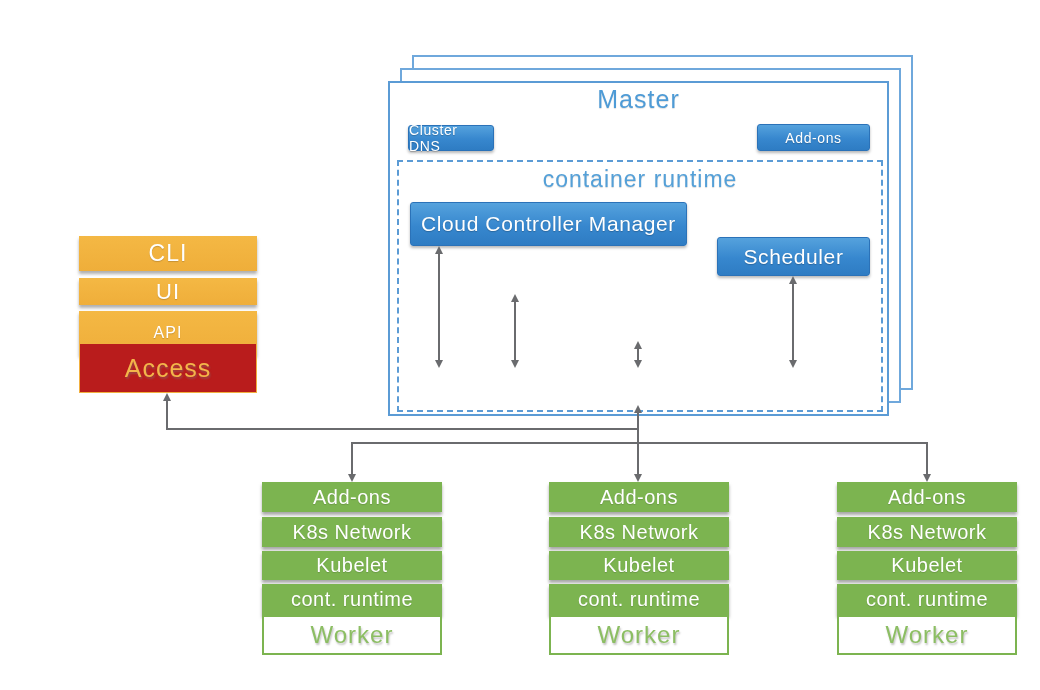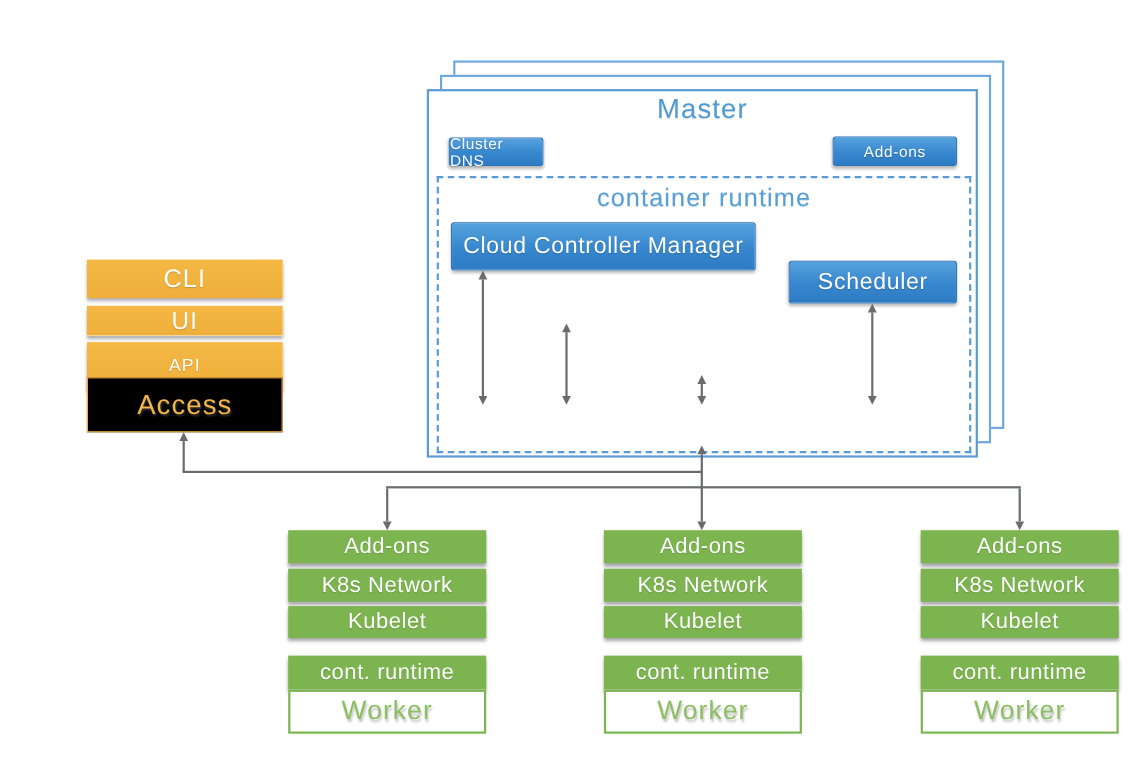--- a/index.html
+++ b/index.html
@@ -95,41 +95,41 @@
     box-shadow:0 3px 3px rgba(110,110,110,0.55);
     display:flex; align-items:center; justify-content:center;
     color:#ffffff; letter-spacing:1px;
     text-shadow:0 1px 1px rgba(0,0,0,0.18);
   }
   .o-cli { left:79px; top:236px; height:35px; font-size:23px; }
   .o-ui  { left:79px; top:278px; height:27px; font-size:22px; }
   .o-api { left:79px; top:311px; height:44px; font-size:16px; }
   .o-access {
     position:absolute; left:79px; top:343px; width:178px; height:50px;
-    background:#000000; border:1px solid #F1B03F;
+    background:#b91c1c; border:1px solid #F1B03F;
     display:flex; align-items:center; justify-content:center;
     color:#F3B54A; font-size:25px; letter-spacing:1px;
     text-shadow:1px 2px 2px rgba(120,120,120,0.45);
   }
 
   
   .worker-node { position:absolute; top:482px; width:180px; }
   .wn-1 { left:262px; }
   .wn-2 { left:549px; }
   .wn-3 { left:837px; }
   .greenrow {
     width:180px; background:#7CB450;
     box-shadow:0 3px 3px rgba(110,110,110,0.6);
     display:flex; align-items:center; justify-content:center;
     color:#ffffff; font-size:20px; letter-spacing:0.5px;
     text-shadow:0 1px 1px rgba(0,0,0,0.15);
   }
   .gr-1 { height:30px; margin-bottom:5px; }
   .gr-2 { height:30px; margin-bottom:4px; }
-  .gr-3 { height:29px; margin-bottom:16px; }
+  .gr-3 { height:29px; margin-bottom:4px; }
   .gr-4 { height:31px; margin-bottom:0; }
   .worker-label {
     width:180px; height:40px; background:#ffffff;
     border:2px solid #7CB450;
     display:flex; align-items:center; justify-content:center;
     color:#8CBE63; font-size:24px; letter-spacing:1px;
     text-shadow:1px 2px 2px rgba(120,120,120,0.45);
   }
 </style>
 </head>

